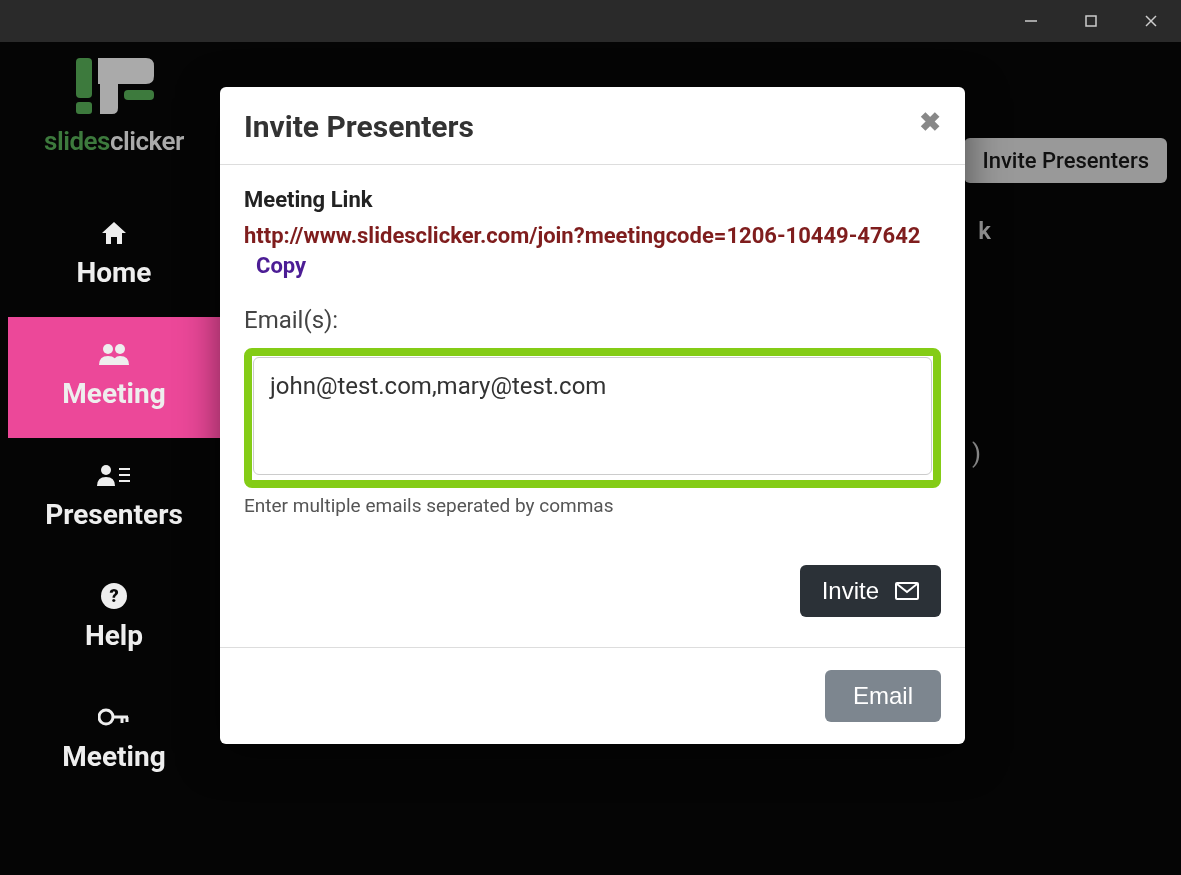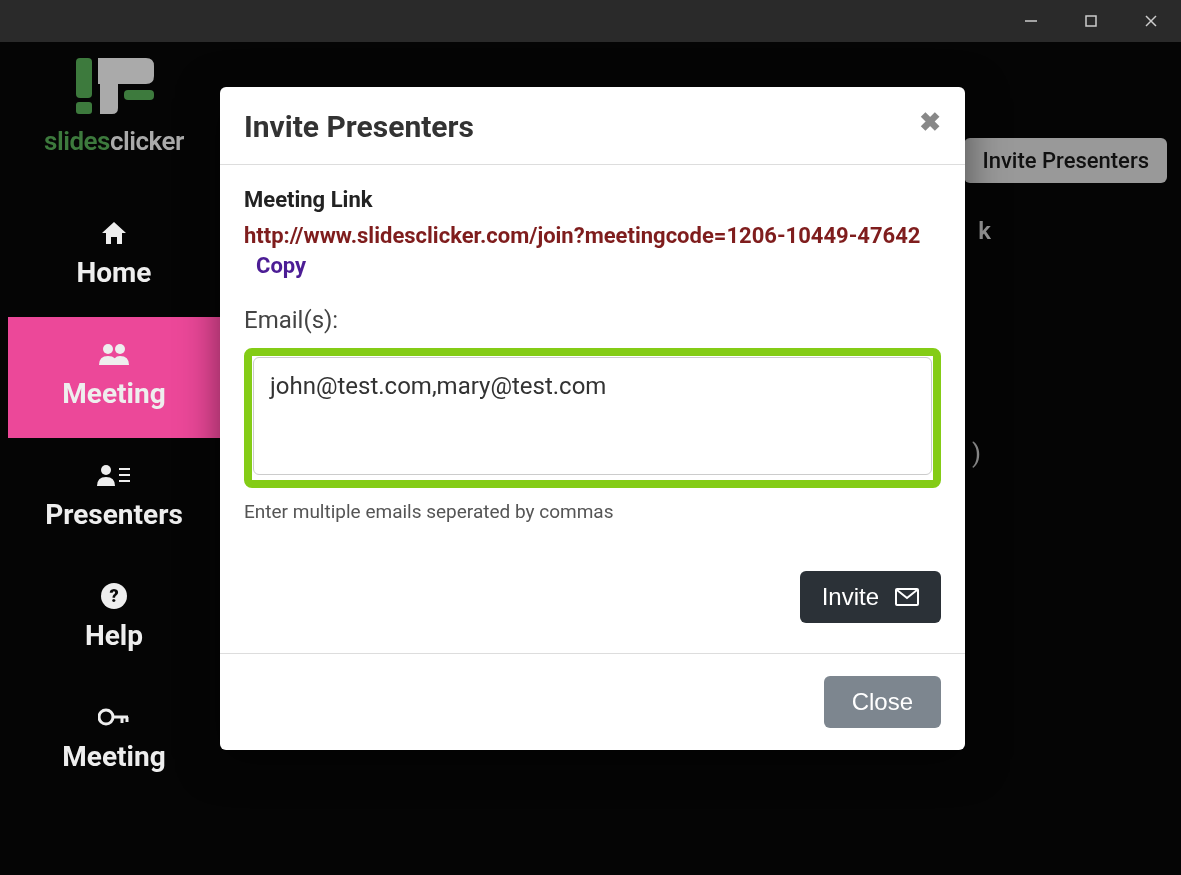--- a/index.html
+++ b/index.html
@@ -39,21 +39,21 @@
   .modal-header { padding: 22px 24px 20px 24px; border-bottom: 1px solid #ddd; display: flex; justify-content: space-between; align-items: flex-start; }
   .modal-title { font-size: 30px; font-weight: 700; color: #333; }
   .modal-close { font-size: 26px; font-weight: 900; color: #888; cursor: pointer; line-height: 1; }
   .modal-body { padding: 22px 24px 30px 24px; }
   .ml-label { font-size: 22px; font-weight: 700; color: #222; margin-bottom: 6px; }
   .ml-link { font-size: 22px; font-weight: 700; color: #7f1d1d; line-height: 1.6; word-break: break-all; }
   .ml-copy { font-size: 22px; font-weight: 700; color: #4c1d95; margin-left: 12px; cursor: pointer; }
   .email-label { font-size: 24px; color: #444; margin-top: 28px; margin-bottom: 14px; }
   .email-area-wrap { border: 8px solid #84cc16; border-radius: 8px; padding: 1px; }
   .email-area { width: 100%; height: 118px; border: 1px solid #ccc; border-radius: 6px; padding: 14px 16px; font-size: 24px; color: #333; resize: none; font-family: inherit; outline: none; }
-  .email-hint { font-size: 19px; color: #555; margin-top: 12px; }
+  .email-hint { font-size: 19px; color: #555; margin-top: 6px; }
   .invite-row { display: flex; justify-content: flex-end; margin-top: 48px; }
   .invite-btn { background: #2b3137; color: #fff; font-size: 24px; font-weight: 500; padding: 12px 22px; border-radius: 6px; display: flex; align-items: center; gap: 16px; cursor: pointer; border: none; }
   .invite-btn svg { width: 24px; height: 18px; }
   .modal-footer { border-top: 1px solid #ddd; padding: 22px 24px; display: flex; justify-content: flex-end; }
   .close-btn { background: #7d868f; color: #fff; font-size: 24px; font-weight: 500; padding: 12px 28px; border-radius: 6px; border: none; cursor: pointer; }
 </style>
 </head>
 <body>
 
 <div class="titlebar">
@@ -175,17 +175,17 @@
         <button class="invite-btn">
           <span>Invite</span>
           <svg viewBox="0 0 24 18">
               <rect x="1" y="1" width="22" height="16" rx="1" fill="none" stroke="#fff" stroke-width="2"></rect>
               <path d="M2 2 L12 10 L22 2" fill="none" stroke="#fff" stroke-width="2"></path>
             </svg>
         </button>
       </div>
     </div>
     <div class="modal-footer">
-      <button class="close-btn">Close</button>
+      <button class="close-btn">Email</button>
     </div>
   </div>
 
 </div>
 
 </body></html>

